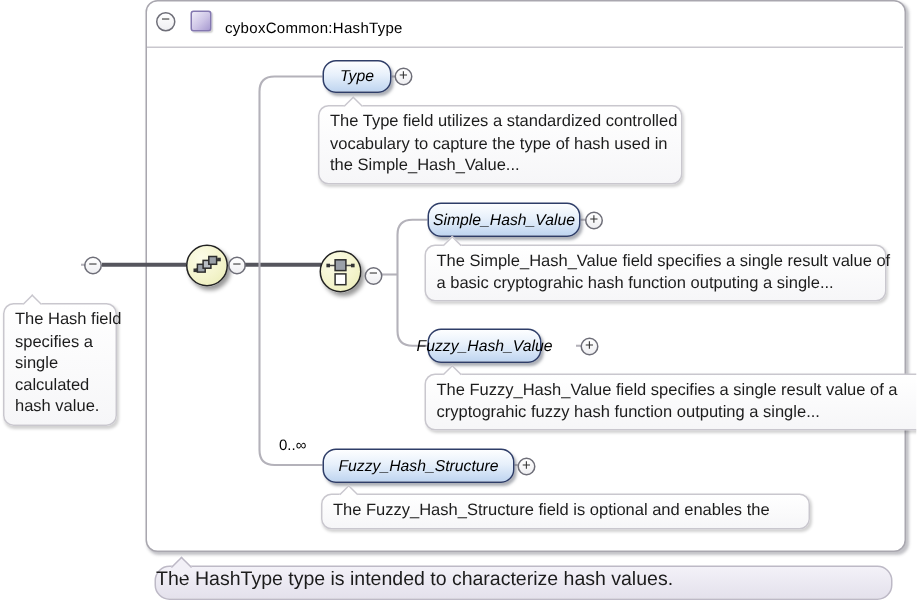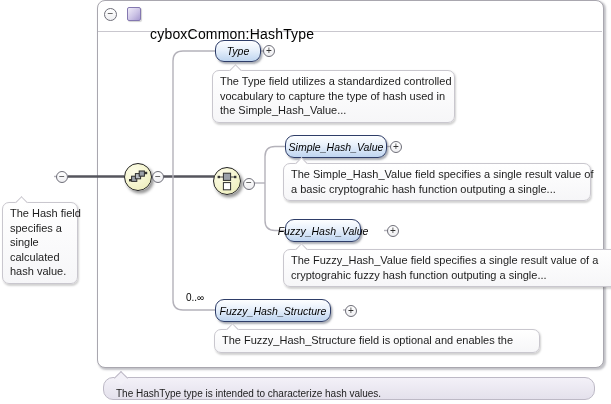--- a/index.html
+++ b/index.html
@@ -7,21 +7,21 @@
     position:relative;width:611px;height:404px;background:#ffffff;overflow:hidden;
     font-family:"Liberation Sans","DejaVu Sans",sans-serif;color:#000;
   }
   .container{
     position:absolute;left:97px;top:0px;width:507px;height:368px;
     background:#ffffff;border:1px solid #a9a7af;border-radius:8px;
     box-shadow:1.5px 1.5px 2px rgba(120,120,130,.45);
     box-sizing:border-box;
   }
   .header-sep{position:absolute;left:98px;top:31px;width:504px;height:1px;background:#c9c7ce;}
-  .title{position:absolute;left:150px;top:26px;font-size:14px;letter-spacing:.2px;white-space:nowrap;}
+  .title{position:absolute;left:150px;top:14px;font-size:10px;letter-spacing:.2px;white-space:nowrap;}
   .type-icon{
     position:absolute;left:127px;top:7px;width:14px;height:14px;box-sizing:border-box;
     border:1px solid #8478b0;border-radius:2px;
     background:linear-gradient(135deg,#efecf8 0%,#cdc4e6 55%,#a79ad0 100%);
     box-shadow:1px 1px 1px rgba(0,0,0,.18);
   }
   .wires{position:absolute;left:0;top:0;pointer-events:none;}
   .node{
     position:absolute;box-sizing:border-box;height:23px;
     border:1.5px solid #2e3d68;border-radius:9px;
@@ -55,22 +55,22 @@
   .tip-pointer{
     position:absolute;top:-5px;width:8px;height:8px;background:#ffffff;
     border-left:1px solid #c9c7ce;border-top:1px solid #c9c7ce;
     transform:rotate(45deg);
   }
   .occurrence{position:absolute;left:186px;top:292px;font-size:10px;color:#000;white-space:nowrap;}
   .note{
     position:absolute;left:103px;top:377px;width:492px;height:23px;box-sizing:border-box;
     background:linear-gradient(#f3f1f8,#e4e1ec);
     border:1px solid #bdb9c6;border-radius:10px;
-    display:flex;align-items:flex-end;padding-left:12px;
-    font-size:10px;color:#1c1c1c;white-space:nowrap;
+    display:flex;align-items:flex-start;padding-left:0;
+    font-size:13px;color:#1c1c1c;white-space:nowrap;
   }
   .note-pointer{
     position:absolute;top:-5px;left:12px;width:9px;height:9px;background:#f2f0f7;
     border-left:1px solid #bdb9c6;border-top:1px solid #bdb9c6;transform:rotate(45deg);
   }
 </style>
 </head>
 <body>
 
 <div class="canvas">
@@ -161,21 +161,21 @@
   <div class="toggle" style="left:387px;top:225px">
       <span>+</span>
     </div>
   <div class="tip" style="left:283px;top:249px;width:344px">
     <div class="tip-pointer" style="left:13px"></div>
     <div>The Fuzzy_Hash_Value field specifies a single result value of a</div>
     <div>cryptograhic fuzzy hash function outputing a single...</div>
   </div>
 
   <div class="occurrence">0..∞</div>
-  <div class="node" style="left:215px;top:299px;width:116px">Fuzzy_Hash_Structure</div>
+  <div class="node" style="left:215px;top:299px;width:128px">Fuzzy_Hash_Structure</div>
   <div class="toggle" style="left:345px;top:305px">
       <span>+</span>
     </div>
   <div class="tip" style="left:214px;top:329px;width:326px">
     <div class="tip-pointer" style="left:13px"></div>
     <div>The Fuzzy_Hash_Structure field is optional and enables the</div>
   </div>
 
   <div class="note">
     <div class="note-pointer"></div>

